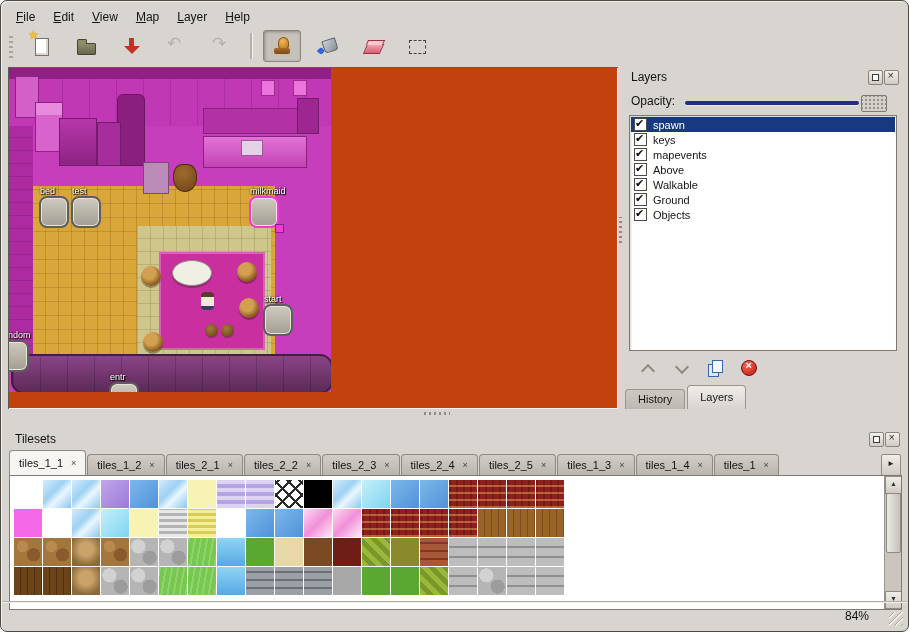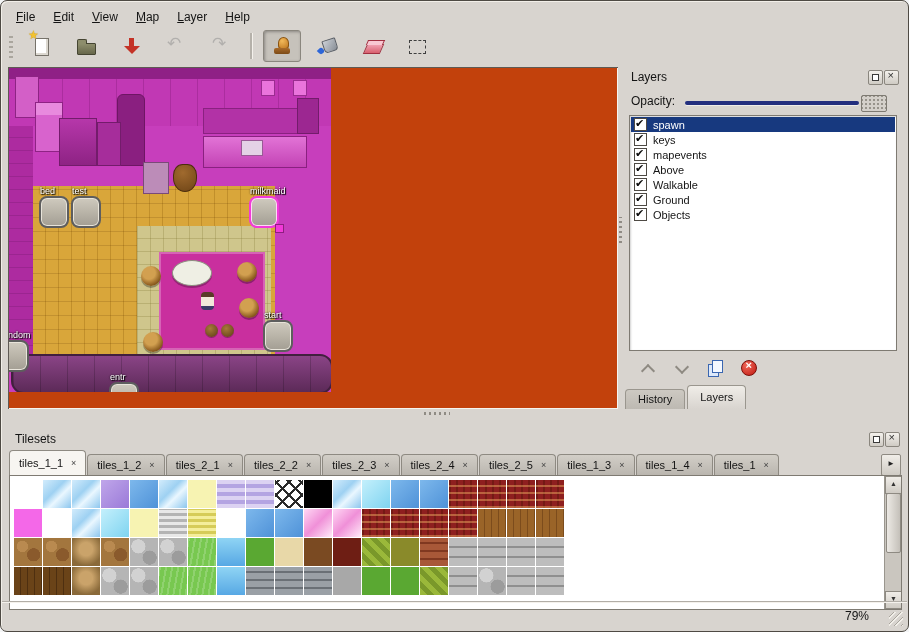--- a/index.html
+++ b/index.html
@@ -252,21 +252,21 @@
       <div class="m" style="left:2px;top:286px;width:318px;height:36px;border:2px solid #41203e;border-radius:13px;background:repeating-linear-gradient(90deg,rgba(0,0,0,.18) 0 1px,rgba(0,0,0,0) 1px 27px),linear-gradient(180deg,#8a4486,#5c2a58)"></div>
     <div class="mobj" style="left: 30px; top: 128px;">
           <span class="mobj-label">bed</span>
         </div>
         <div class="mobj" style="left: 62px; top: 128px;">
           <span class="mobj-label">test</span>
         </div>
         <div class="mobj sel" style="left: 224px; top: 128px; margin-left: 16px;">
           <span class="mobj-label">milkmaid</span>
         </div>
-        <div class="mobj" style="left: 254px; top: 252px;">
+        <div class="mobj" style="left: 254px; top: 236px;">
           <span class="mobj-label">start</span>
         </div>
         <div class="mobj" style="left: -10px; top: 272px;">
           <span class="mobj-label">random</span>
         </div>
         <div class="mobj" style="left: 100px; top: 290px; margin-top: 24px;">
           <span class="mobj-label">entr</span>
         </div>
       </div>
   </div>
@@ -465,17 +465,17 @@
         </div>
       <div class="vscroll">
         <div class="sbtn up">▲</div>
         <div class="sthumb"></div>
         <div class="sbtn down">▼</div>
       </div>
     </div>
   </div>
 
   <div id="statusbar">
-    <span id="status-zoom">79%</span>
+    <span id="status-zoom">84%</span>
     <div class="grip"></div>
   </div>
 
 </div>
 
 </body></html>

